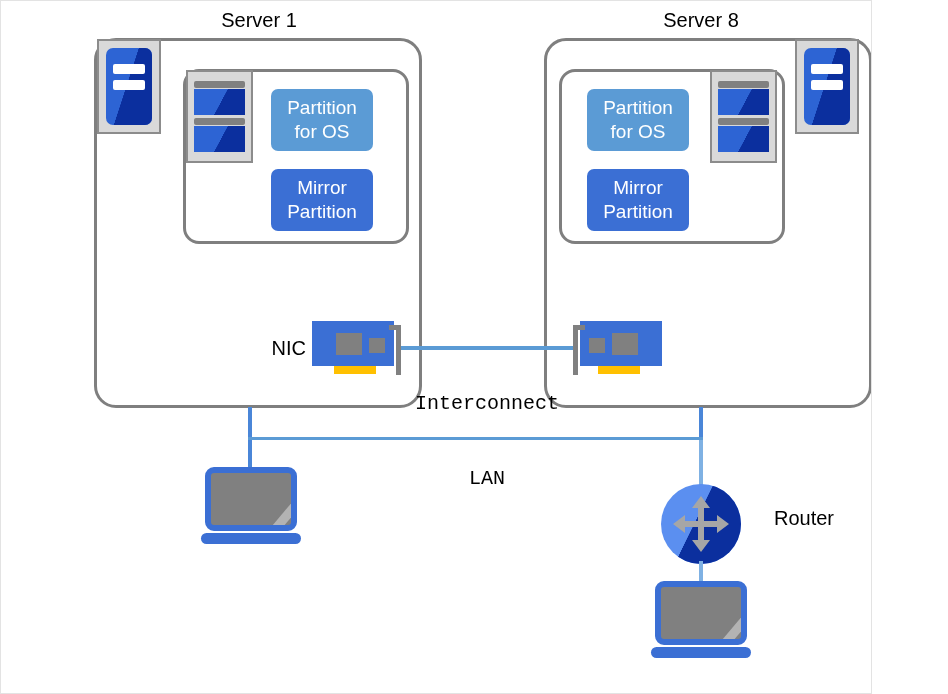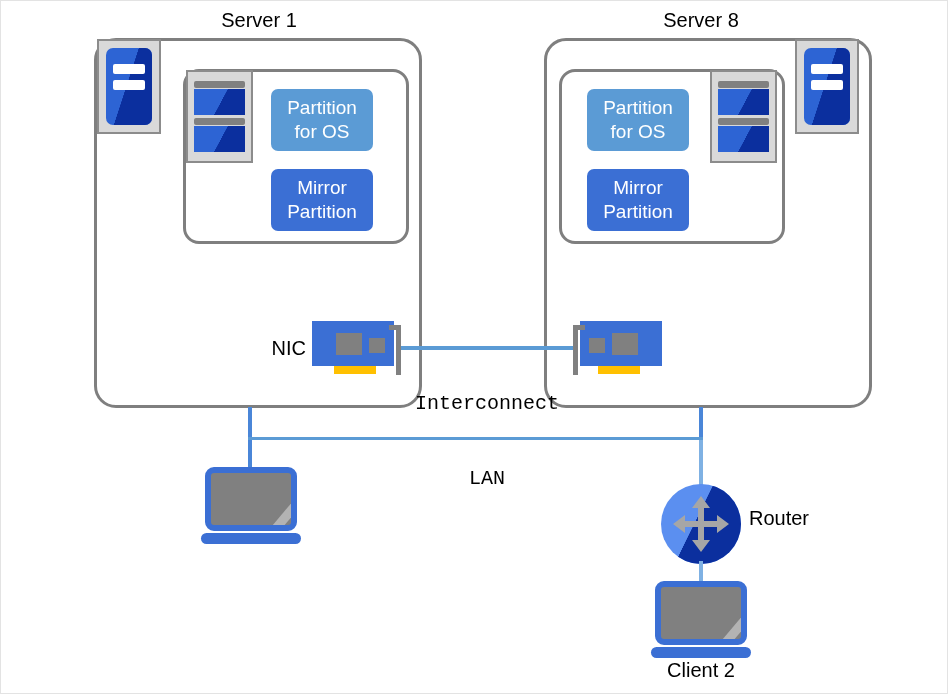--- a/index.html
+++ b/index.html
@@ -5,21 +5,21 @@
   html, body {
     margin: 0;
     padding: 0;
     background: #ffffff;
   }
   body {
     font-family: "Liberation Sans", sans-serif;
   }
   #canvas {
     position: relative;
-    width: 948px;
+    width: 872px;
     height: 694px;
     background: #ffffff;
     border: 1px solid #e3e3e3;
     box-sizing: border-box;
     overflow: hidden;
   }
   .abs { position: absolute; }
 
   
   .label {
@@ -249,24 +249,23 @@
 
       <path d="M40 12 L49 24 L43 24 L43 40 L37 40 L37 24 L31 24 Z" fill="#a6a6a6"></path>
 
       <path d="M40 68 L31 56 L37 56 L37 40 L43 40 L43 56 L49 56 Z" fill="#a6a6a6"></path>
 
       <path d="M12 40 L24 31 L24 37 L40 37 L40 43 L24 43 L24 49 Z" fill="#a6a6a6"></path>
 
       <path d="M68 40 L56 49 L56 43 L40 43 L40 37 L56 37 L56 31 Z" fill="#a6a6a6"></path>
     </svg>
   </div>
-  <div class="abs label" style="left:748px; top:505px; width:110px; text-align:left;">Router</div>
+  <div class="abs label" style="left:748px; top:505px; width:110px; text-align:center;">Router</div>
 
   <div class="wire-v-lt" style="left:698px; top:560px; width:4px; height:22px;"></div>
 
   <div class="laptop-screen" style="left:654px; top:580px; width:92px; height:64px;">
     <div class="laptop-glare" style="right:-4px; bottom:-18px; width:9px;  height:64px;"></div>
     <div class="laptop-glare" style="right:-18px; bottom:-20px; width:6px; height:64px;"></div>
   </div>
   <div class="laptop-base" style="left:650px; top:646px; width:100px; height:11px;"></div>
-  <div class="abs label" style="left:640px; top:657px; width:120px;">Client 2</div>
 
 </div>
 
 </body></html>

